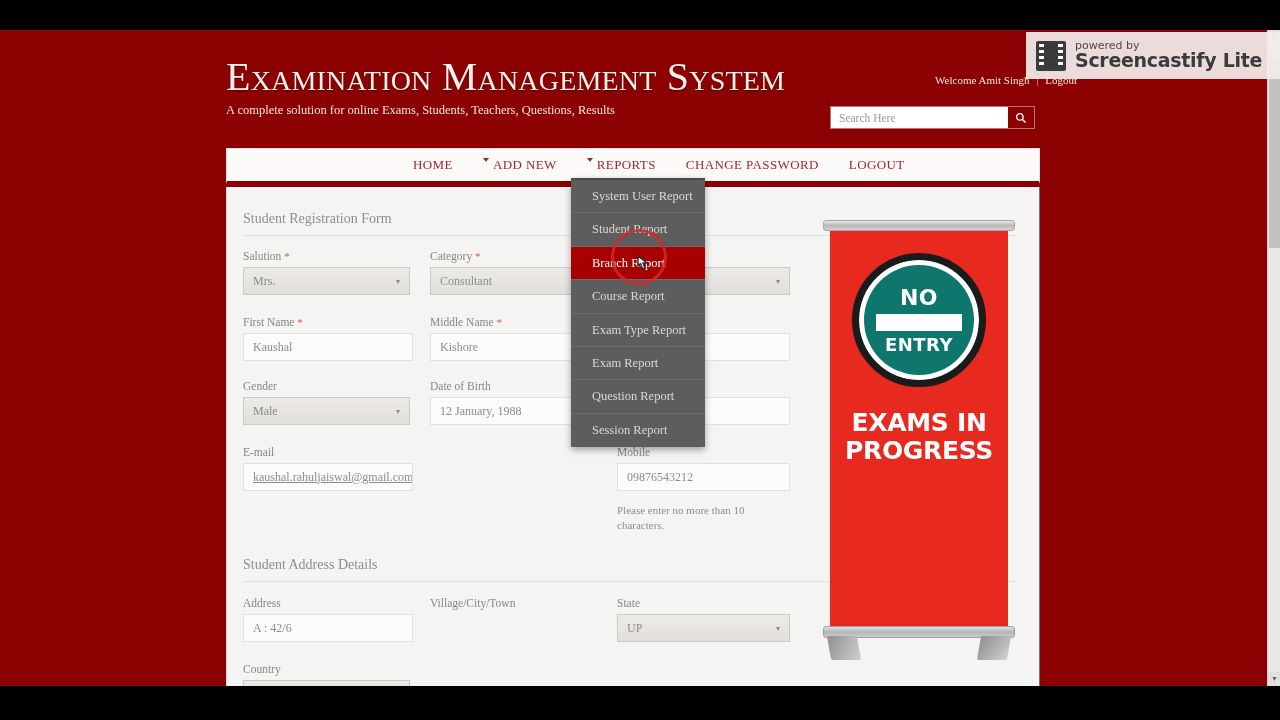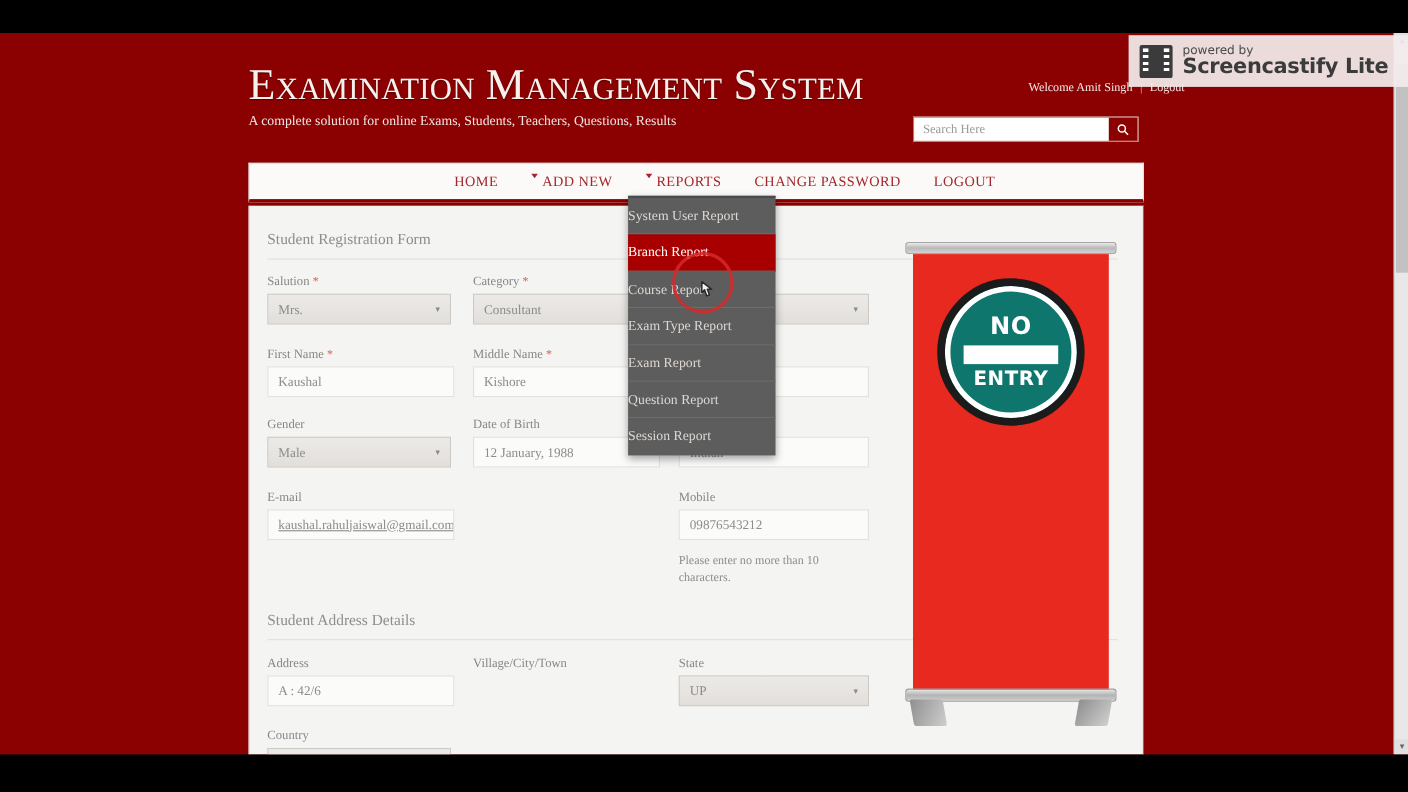--- a/index.html
+++ b/index.html
@@ -110,21 +110,21 @@
   .dropdown {
     position: absolute; left: 571px; top: 148px;
     width: 134px;
     background: #5d5d5d;
     box-shadow: 0 3px 7px rgba(0,0,0,.35);
     z-index: 30;
     border-top: 2px solid #4a4a4a;
   }
   .dd-item {
     height: 33.4px; line-height: 33.4px;
-    padding-left: 0;
+    padding-left: 21px;
     font-size: 12.5px; color: #ddd8d4;
     font-family: "Liberation Serif", serif;
     border-bottom: 1px solid #6d6d6d;
     cursor: pointer; white-space: nowrap;
   }
   .dd-item:last-child { border-bottom: 0; }
   .dd-item.active { background: #a80000; color: #fff; }
 
   
   .ripple {
@@ -461,30 +461,35 @@
       </div>
 
       <div class="banner-wrap" style="left:594px; top:33px;">
         <div class="banner-top-bar"></div>
         <div class="banner-face">
           <div class="no-entry">
             <div class="word">NO</div>
             <div class="bar"></div>
             <div class="word small">ENTRY</div>
           </div>
+          <div class="banner-text">
+            <div>EXAMS IN</div>
+            <div>PROGRESS</div>
+          </div>
         </div>
         <div class="banner-bottom-bar"></div>
         <div class="banner-foot l"></div>
         <div class="banner-foot r"></div>
       </div>
 
     </div>
 
     <div class="dropdown">
       <div class="dd-item">System User Report</div>
+      <div class="dd-item">Student Report</div>
       <div class="dd-item active">Branch Report</div>
       <div class="dd-item">Course Report</div>
       <div class="dd-item">Exam Type Report</div>
       <div class="dd-item">Exam Report</div>
       <div class="dd-item">Question Report</div>
       <div class="dd-item">Session Report</div>
     </div>
 
     <div class="ripple"></div>
     <div class="cursor">

